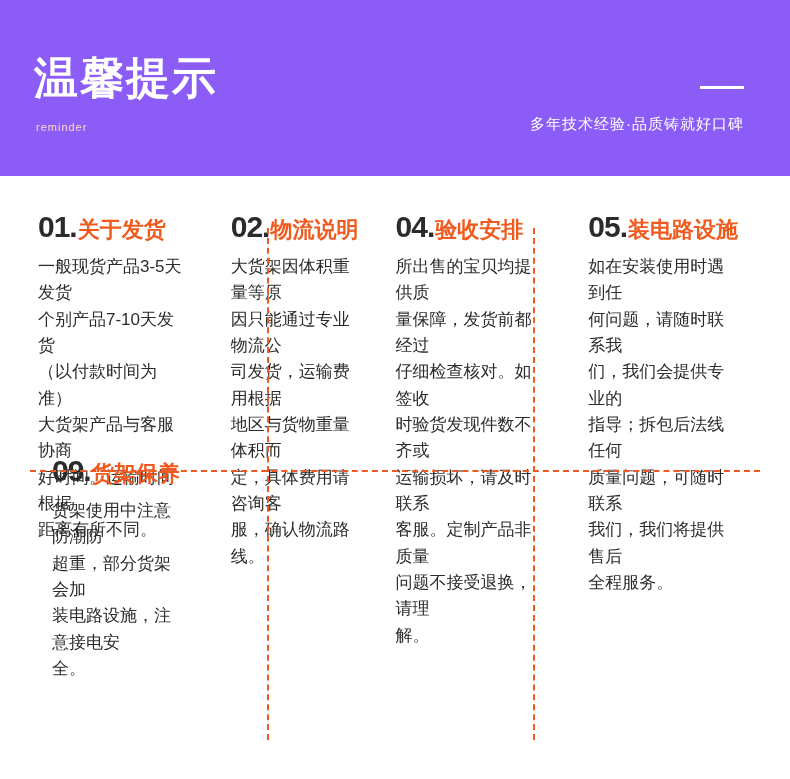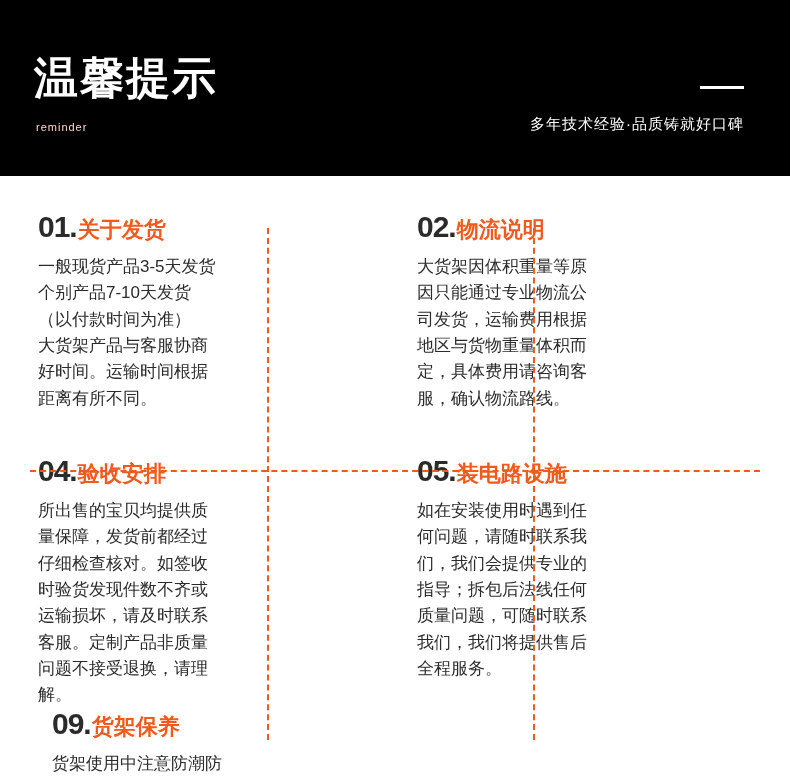--- a/index.html
+++ b/index.html
@@ -18,21 +18,21 @@
     width: 790px;
     height: 779px;
     background: #ffffff;
   }
 
   
   .banner {
     position: relative;
     width: 790px;
     height: 176px;
-    background: #000000;
+    background: #8b5cf6;
     box-sizing: border-box;
   }
   .banner-title {
     position: absolute;
     left: 34px;
     top: 56px;
     color: #ffffff;
     font-size: 44px;
     font-weight: bold;
     letter-spacing: 2px;
@@ -69,21 +69,21 @@
   }
 
   
   .grid {
     position: relative;
     width: 790px;
     height: 603px;
     box-sizing: border-box;
     padding: 36px 30px 0 30px;
     display: grid;
-    grid-template-columns: 1fr 1fr;
+    grid-template-columns: 1fr 1fr 1fr 1fr;
     grid-template-rows: 244px auto;
     column-gap: 0;
     row-gap: 0;
   }
   .cell {
     position: relative;
     box-sizing: border-box;
     padding: 0 22px 0 8px;
   }
   .cell.col2, .cell.col3 {

